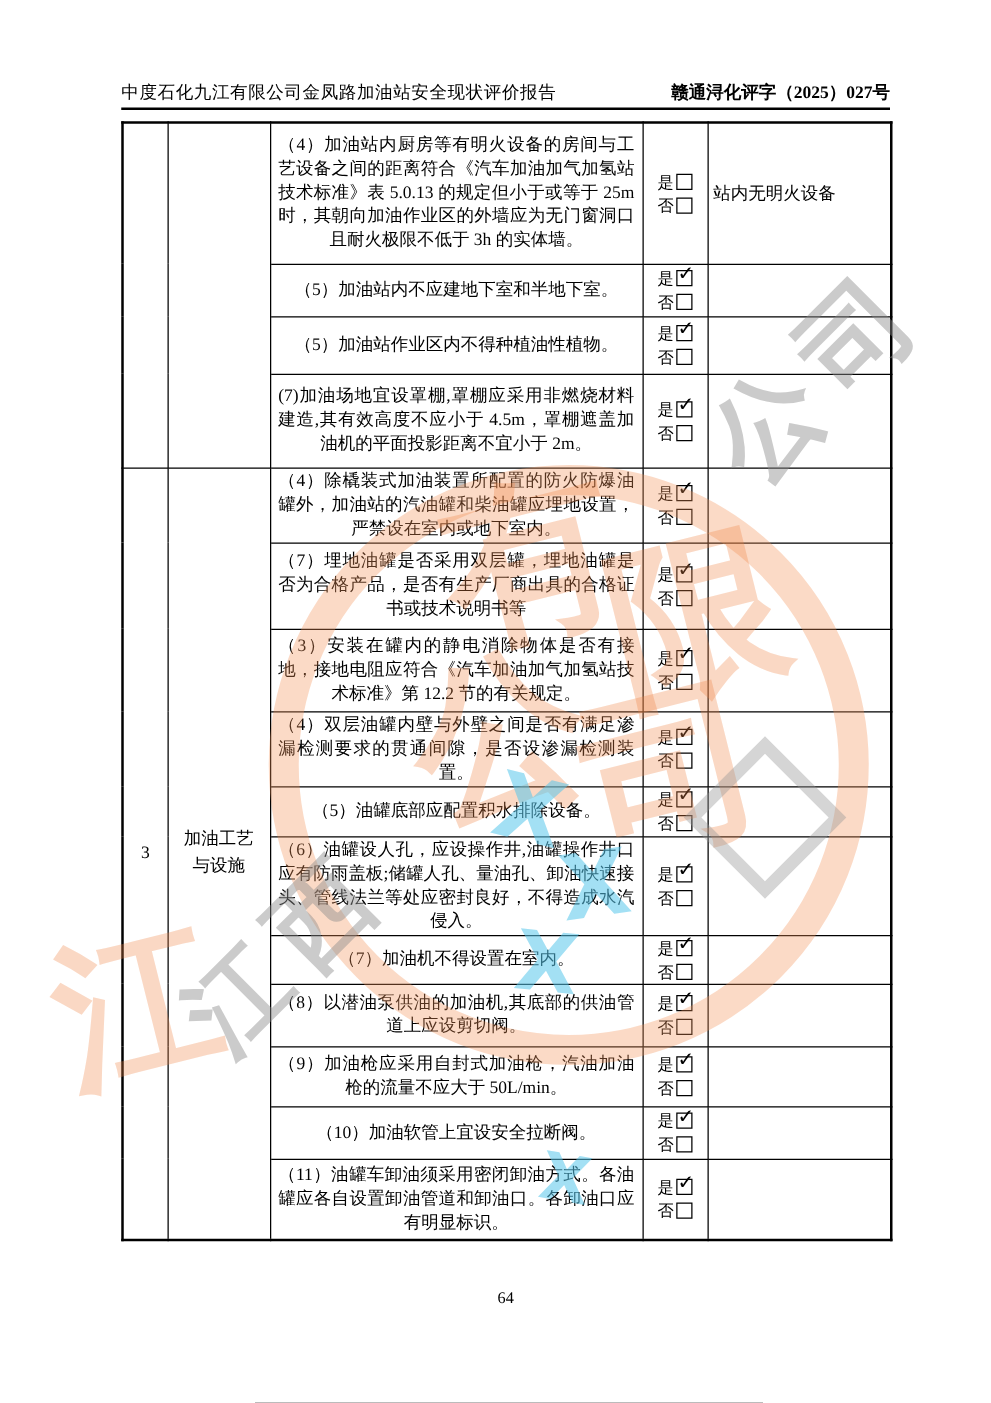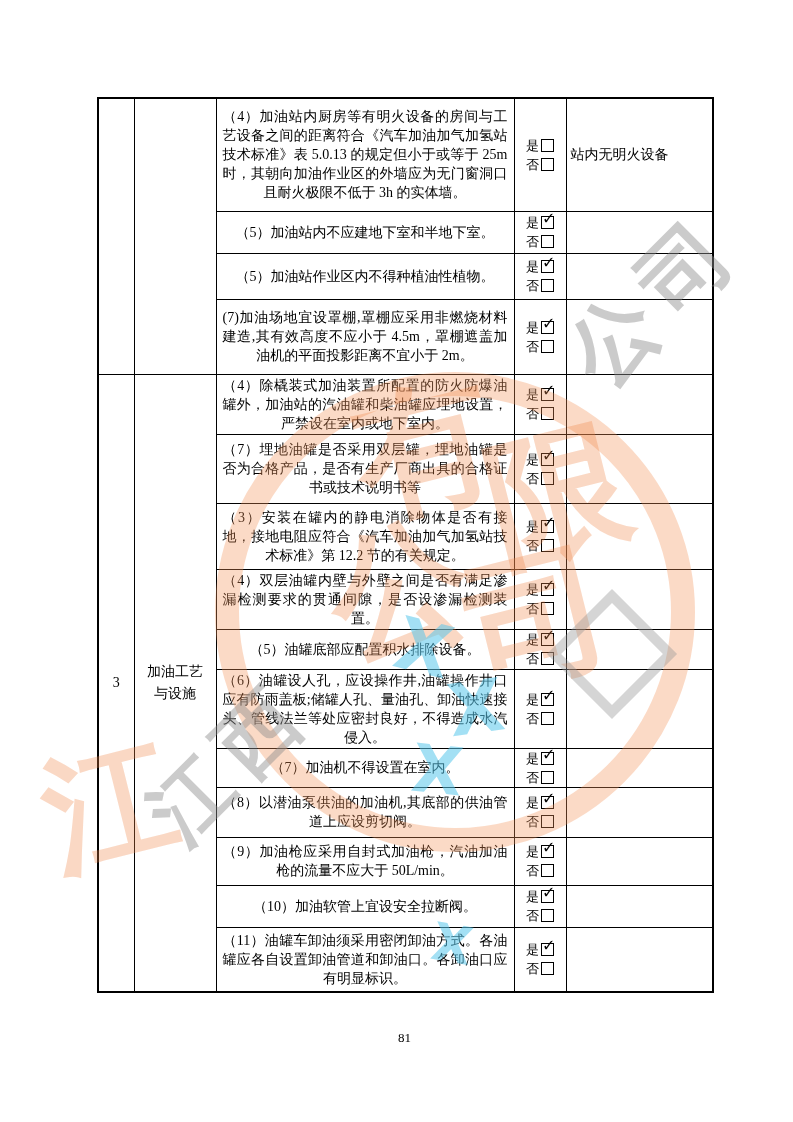--- a/index.html
+++ b/index.html
@@ -70,20 +70,24 @@
   .cyan-mark{
     color:rgba(88,198,235,0.55);font-weight:bold;font-family:"DejaVu Sans",sans-serif;
     line-height:1;
   }
 </style>
 </head>
 <body>
 
 <div class="page">
 
+  <div class="header">
+    <span class="left">中度石化九江有限公司金凤路加油站安全现状评价报告</span>
+    <span class="right">赣通浔化评字（2025）027号</span>
+  </div>
 
   <table class="checklist">
     <colgroup>
       <col style="width:36px">
         <col style="width:82px">
         <col style="width:298px">
         <col style="width:52px">
         <col style="width:147px">
     </colgroup>
     <tbody>
@@ -315,15 +319,15 @@
     <span class="stamp-char" style="left:45px;top:742px;font-size:130px;transform:rotate(-14deg)">江</span>
     <span class="gray-text" style="left:553px;top:340px;font-size:86px;transform:rotate(-45deg);transform-origin:0 0">公司</span>
     <span class="gray-text" style="left:135px;top:800px;font-size:80px;transform:rotate(-45deg);transform-origin:0 0">江西</span>
     <div class="gray-diamond"></div>
     <span class="cyan-mark" style="left:396px;top:612px;font-size:72px;transform:rotate(14deg)">X</span>
     <span class="cyan-mark" style="left:448px;top:672px;font-size:72px;transform:rotate(-8deg)">X</span>
     <span class="cyan-mark" style="left:412px;top:738px;font-size:66px;transform:rotate(6deg)">X</span>
     <span class="cyan-mark" style="left:432px;top:918px;font-size:52px;transform:rotate(10deg)">X</span>
   </div>
 
-  <div class="footer">81</div>
+  <div class="footer">64</div>
 
 </div>
 
 </body></html>

